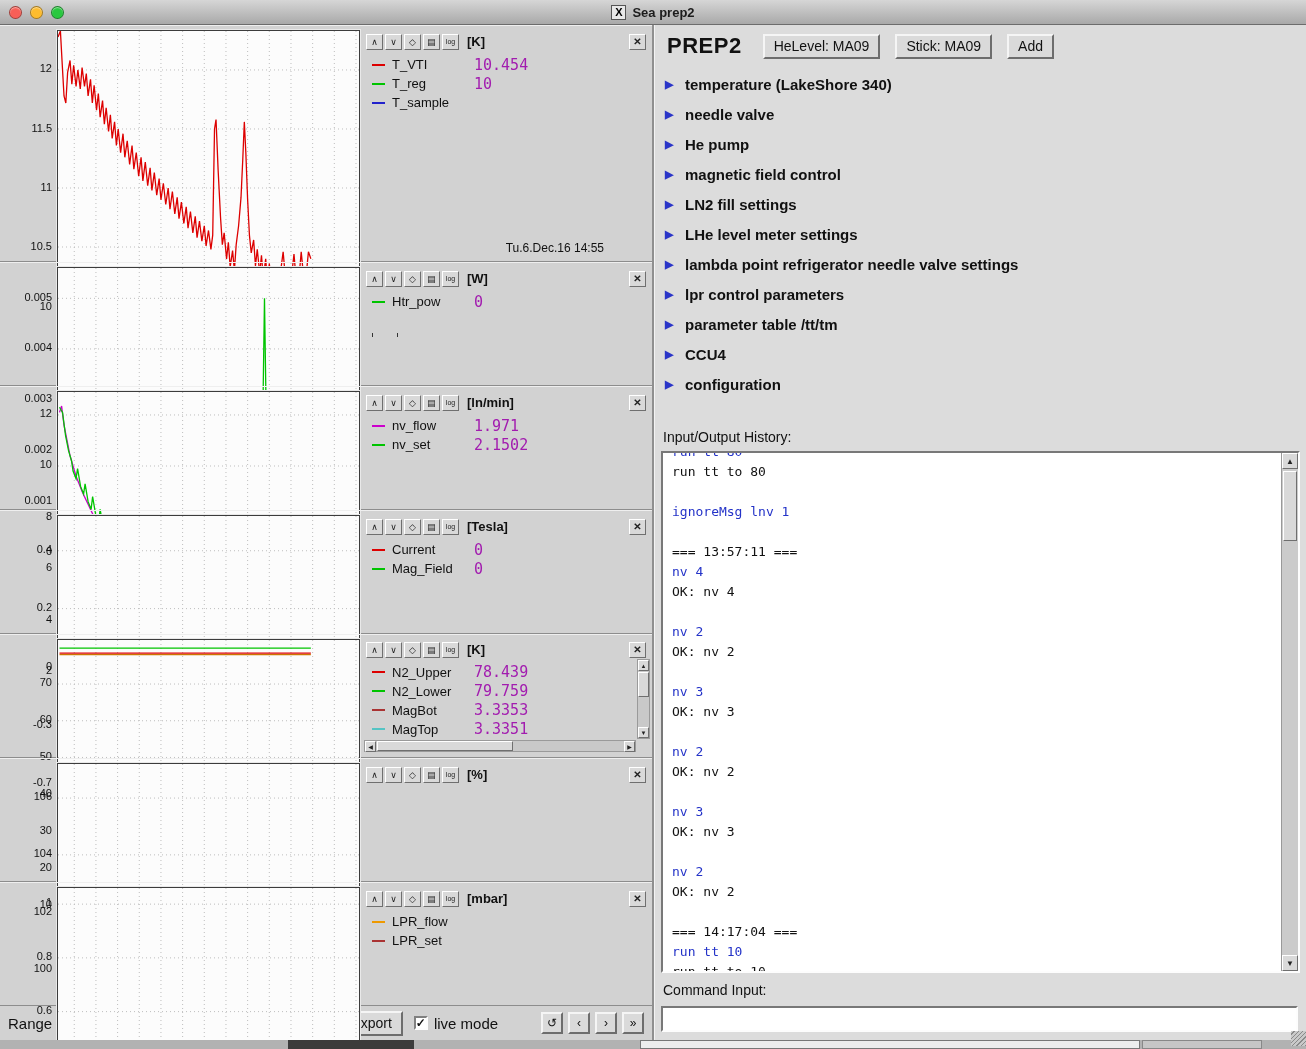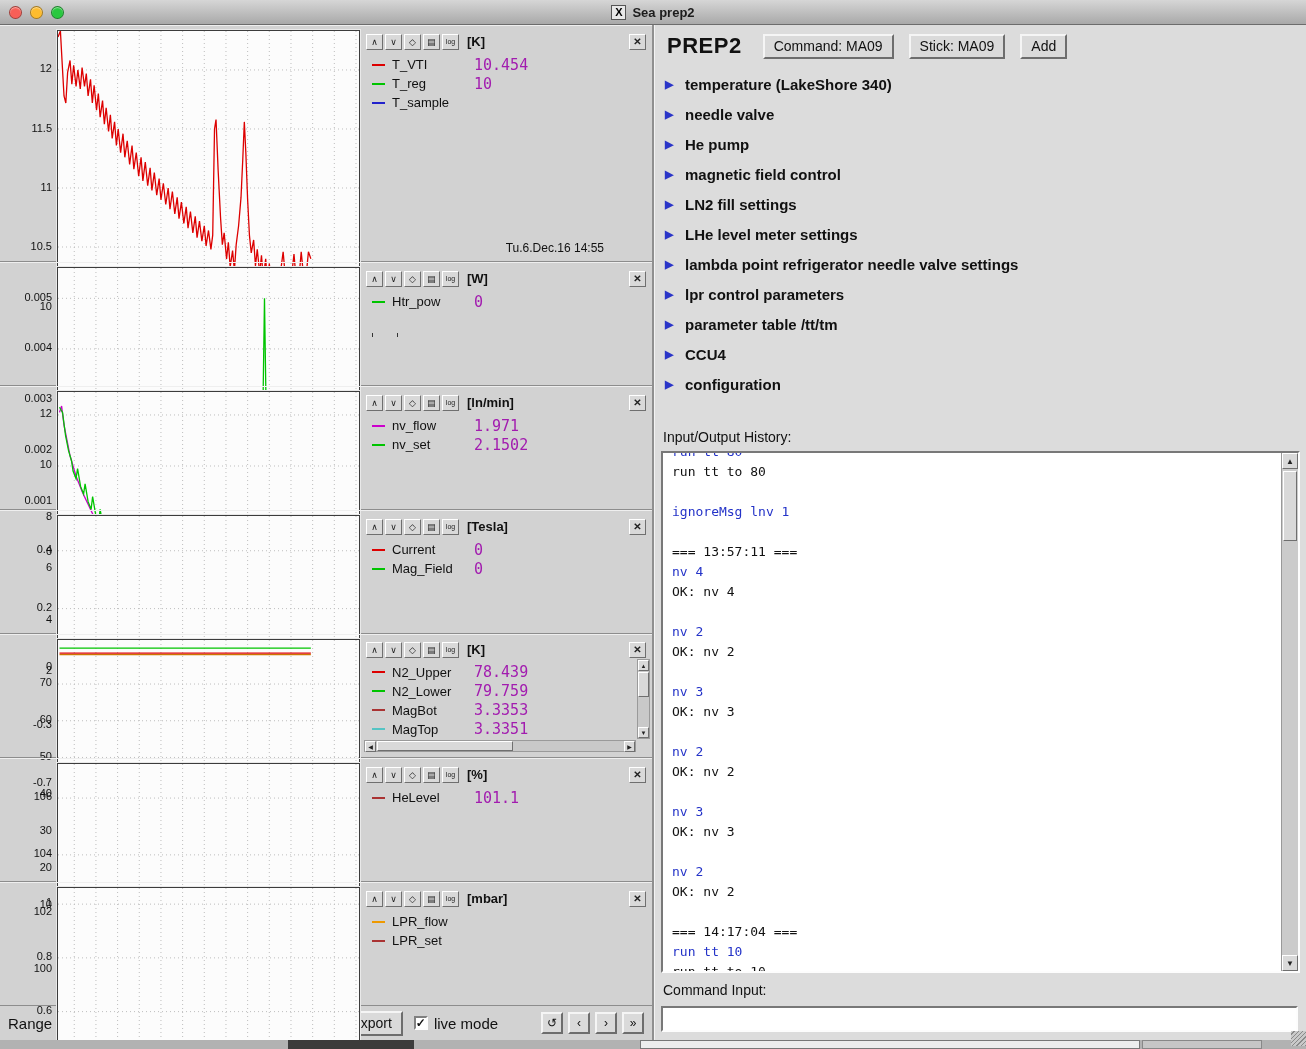--- a/index.html
+++ b/index.html
@@ -534,27 +534,20 @@
         <div class="legendcol">
           <div class="ptools">
               <div class="pbtn">∧</div>
               <div class="pbtn">∨</div>
               <div class="pbtn">◇</div>
               <div class="pbtn">▤</div>
               <div class="pbtn log">log</div>
               <span class="punit">[%]</span>
               <div class="pbtn pclose">✕</div>
             </div>
-          <div class="legendlist">
-              <div class="lrow">
-                <span class="ldash" style="border-color:#aa3333"></span>
-                <span class="lname">HeLevel</span>
-                <span class="lval">101.1</span>
-              </div>
-            </div>
         </div>
       </div>
 
       <div class="plot-row">
         <div class="plotleft">
             <div class="plotgrid">
           <div class="yaxis">
                 <div class="ytick" style="top: 5.35714%;">1</div>
                 <div class="ytick" style="top: 23.2143%;">0.8</div>
                 <div class="ytick" style="top: 41.0714%;">0.6</div>
@@ -629,21 +622,21 @@
             <div class="tkbtn navbtn">‹</div>
             <div class="tkbtn navbtn">›</div>
             <div class="tkbtn navbtn">»</div>
           </div>
       </div>
     </div>
 
     <div class="right">
       <div class="rheader">
         <span class="prep2">PREP2</span>
-        <div class="tkbtn">Command: MA09</div>
+        <div class="tkbtn">HeLevel: MA09</div>
         <div class="tkbtn">Stick: MA09</div>
         <div class="tkbtn">Add</div>
       </div>
 
       <div class="sections">
           <div class="sec">
             <span class="tri">▶</span>
             <span>temperature (LakeShore 340)</span>
           </div>
           <div class="sec">

